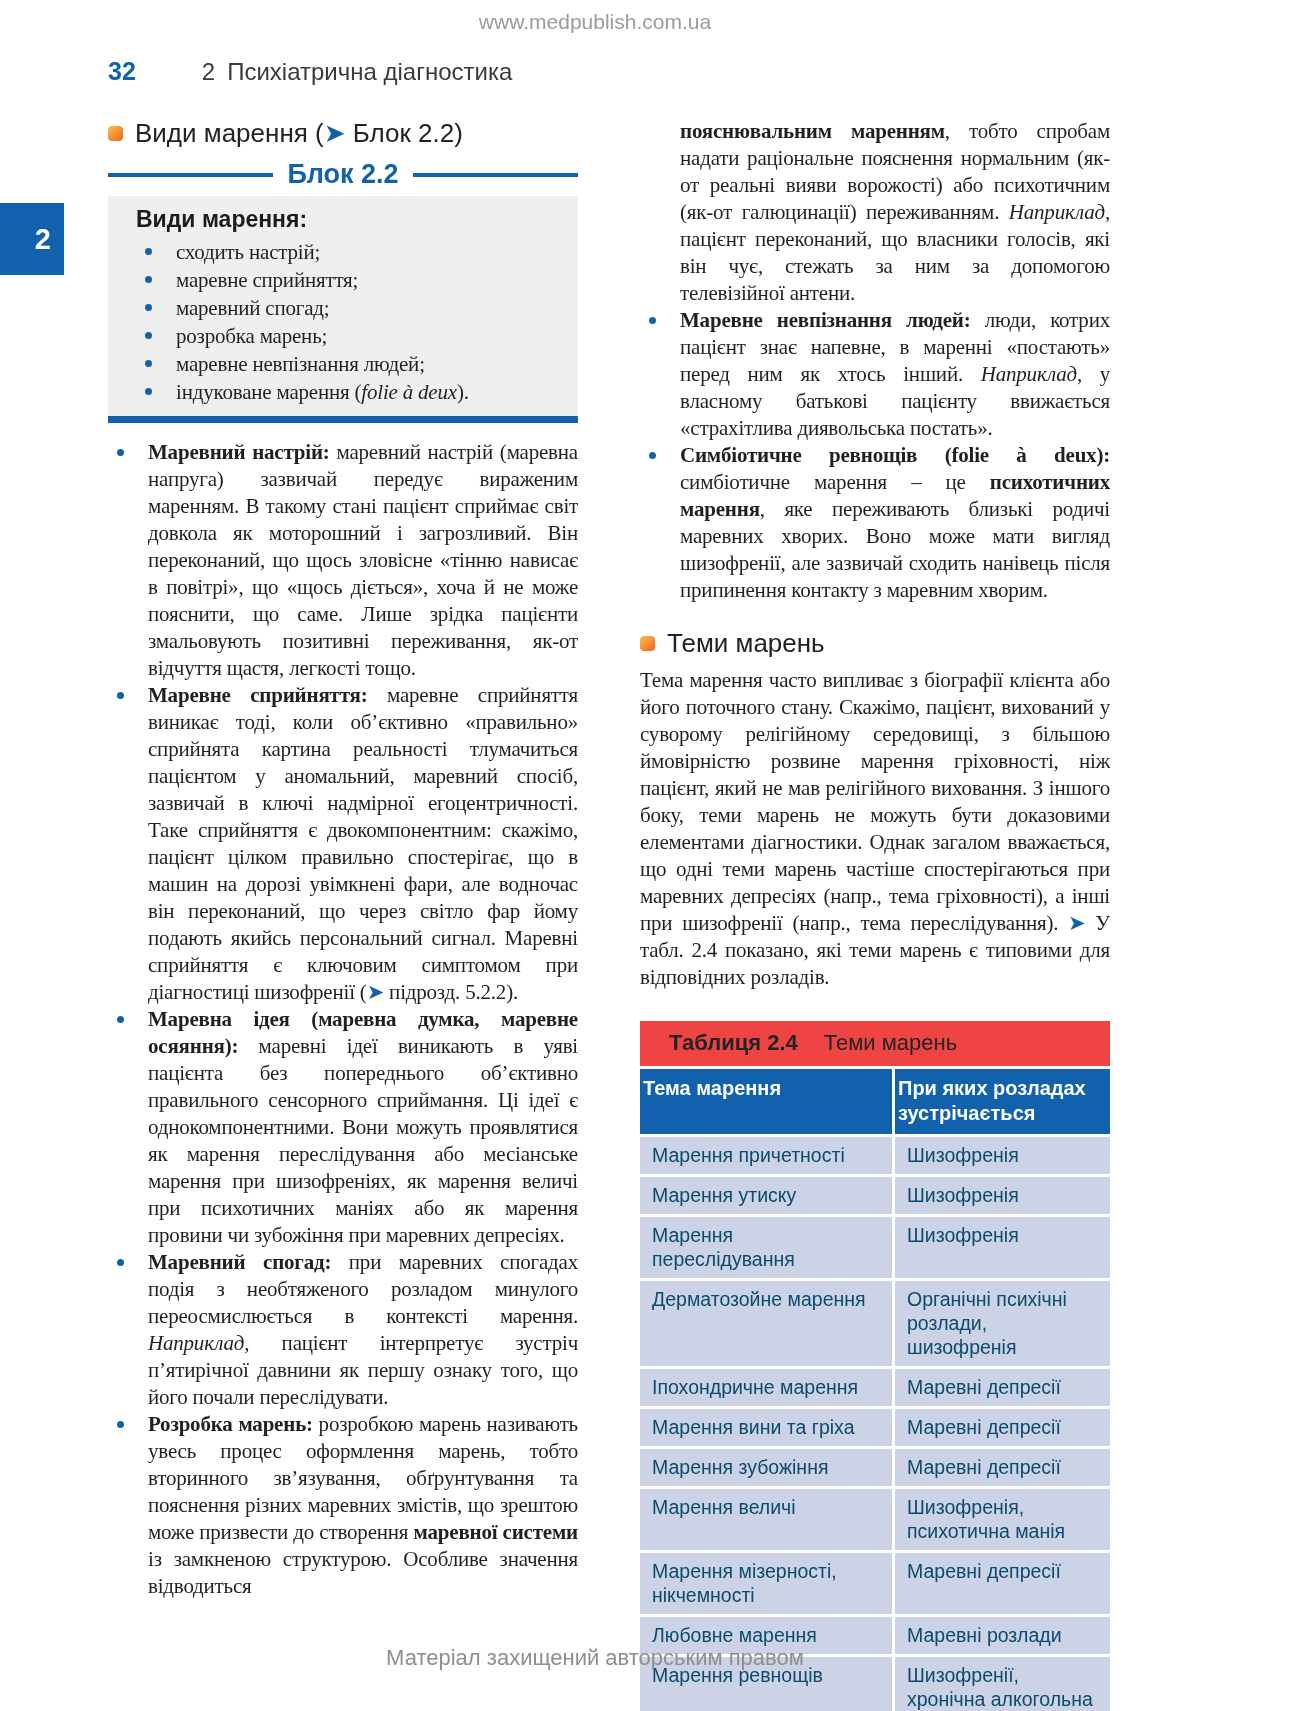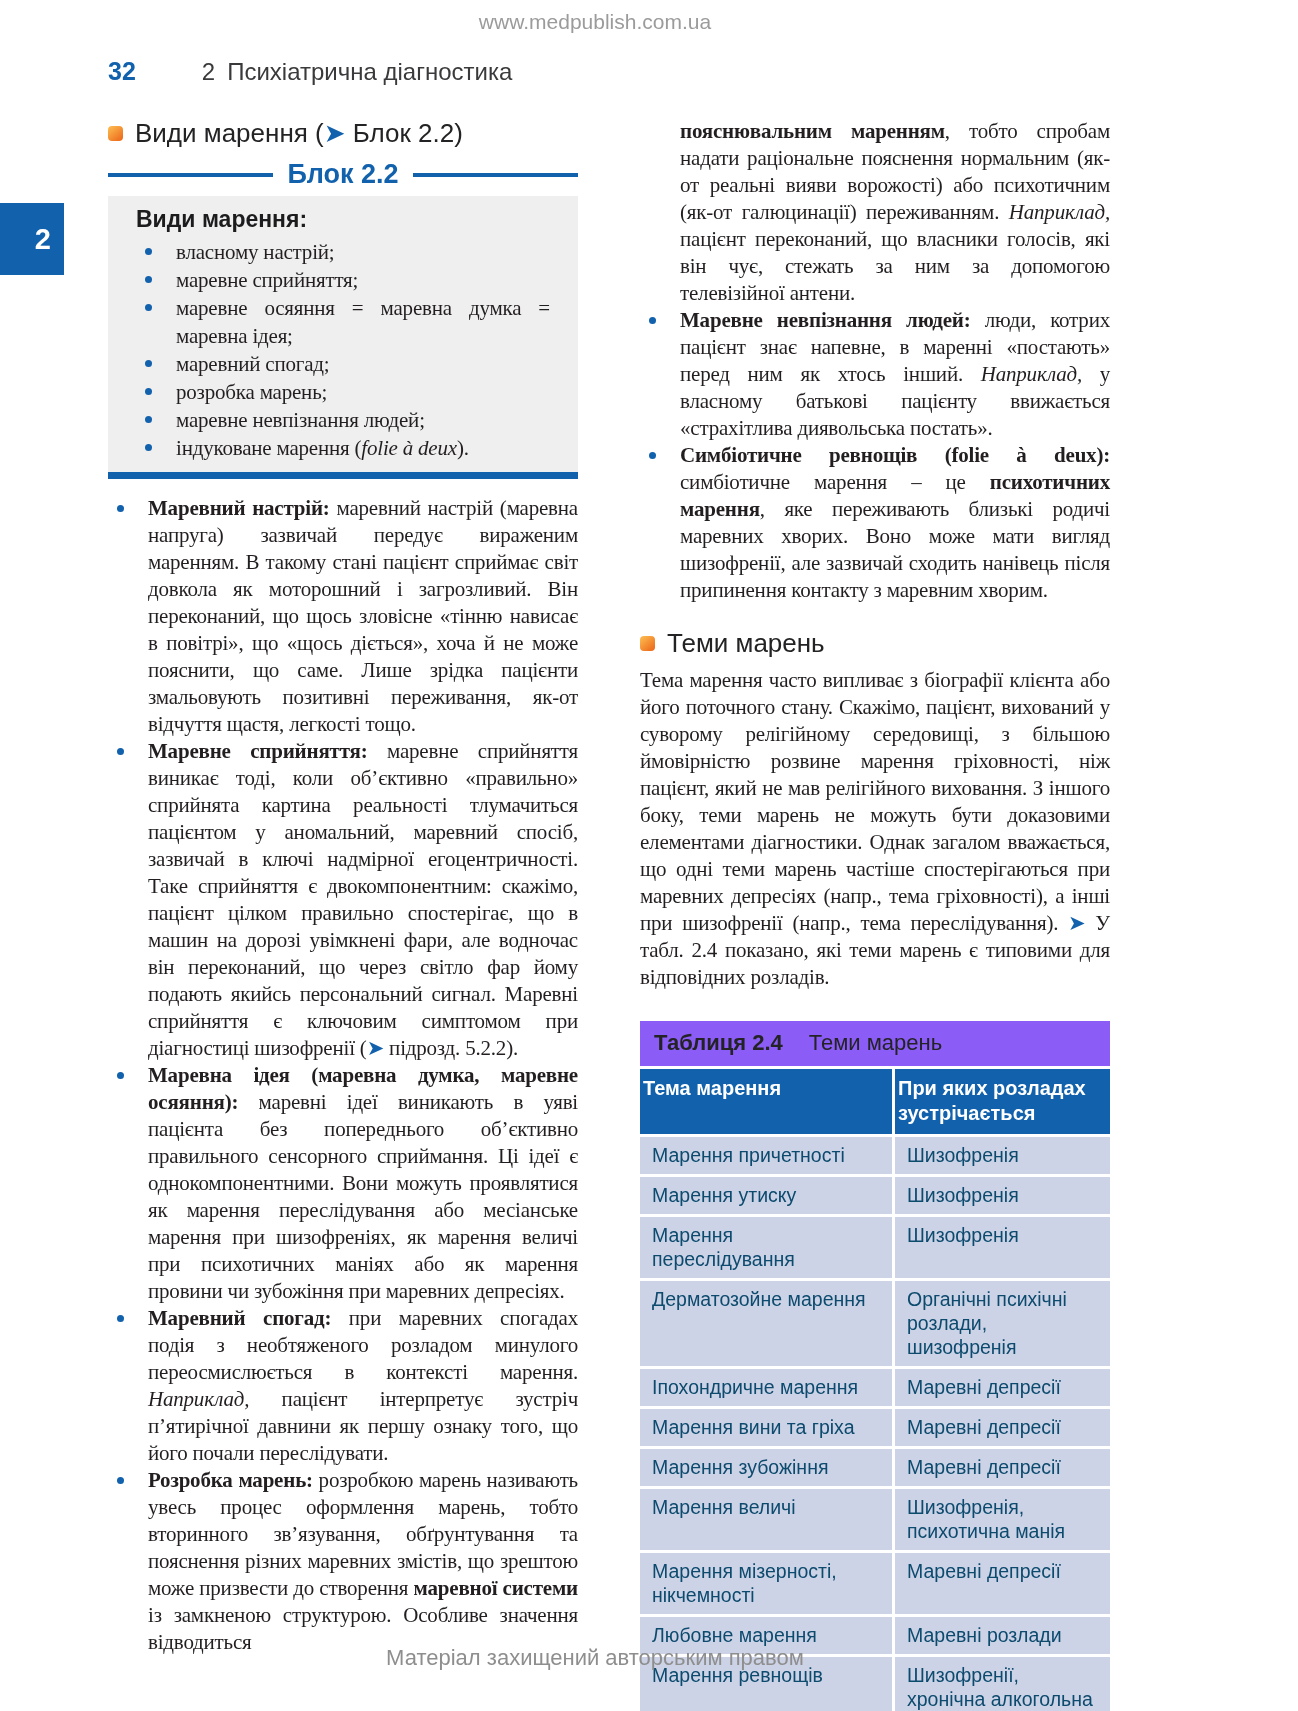--- a/index.html
+++ b/index.html
@@ -48,21 +48,21 @@
   .just{text-align:justify;}
   p{margin:0;}
   .cont{padding-left:40px;font-size:21px;line-height:27px;letter-spacing:-0.2px;}
   .para{font-size:21px;line-height:27px;letter-spacing:-0.2px;}
   .mainbullets{margin-top:16px;}
   .sec-head-2{margin-top:24px;margin-bottom:8px;}
   i{font-style:italic;}
   b{font-weight:bold;}
 
   .tbl{margin-top:30px;font-family:"Liberation Sans", sans-serif;}
-  .tbl-caption{background:#8b5cf6;padding:9px 14px 10px;font-size:22px;color:#232325;}
+  .tbl-caption{background:#ef4444;padding:9px 29px 10px;font-size:22px;color:#232325;}
   .tbl-caption .cap-label{font-weight:bold;margin-right:26px;}
   .tbl-head,.tbl-row{display:flex;margin-top:3px;}
   .cell{box-sizing:border-box;}
   .c1{width:252px;margin-right:3px;flex:0 0 auto;}
   .c2{flex:1;}
   .tbl-head .cell{background:#1161ac;color:#ffffff;font-weight:bold;font-size:20px;
     line-height:25px;padding:7px 3px 8px;}
   .tbl-row .cell{background:#cdd3e6;color:#0c4a6e;font-size:19.5px;line-height:24px;
     padding:6px 12px 7px;}
   .footer{
@@ -93,23 +93,22 @@
   </div>
 
   <div class="block-title-row">
     <span class="rule"></span>
     <span class="block-title-text">Блок 2.2</span>
     <span class="rule"></span>
   </div>
 
   <div class="block-box">
     <div class="block-heading">Види марення:</div>
-    <div class="li b-li"><span class="dot"></span><span>власному настрій;</span></div>
+    <div class="li b-li"><span class="dot"></span><span>сходить настрій;</span></div>
     <div class="li b-li"><span class="dot"></span><span>маревне сприйняття;</span></div>
-    <div class="li b-li just"><span class="dot"></span><span>маревне осяяння = маревна думка = маревна ідея;</span></div>
     <div class="li b-li"><span class="dot"></span><span>маревний спогад;</span></div>
     <div class="li b-li"><span class="dot"></span><span>розробка марень;</span></div>
     <div class="li b-li"><span class="dot"></span><span>маревне невпізнання людей;</span></div>
     <div class="li b-li"><span class="dot"></span><span><span>індуковане марення (</span><i>folie à deux</i><span>).</span></span></div>
   </div>
 
   <div class="mainbullets">
     <div class="li body-li">
       <span class="dot"></span>
       <p class="just"><b>Маревний настрій:</b><span> маревний настрій (маревна напруга) зазвичай передує вираженим маренням. В такому стані пацієнт сприймає світ довкола як моторошний і загрозливий. Він переконаний, що щось зловісне «тінню нависає в повітрі», що «щось діється», хоча й не може пояснити, що саме. Лише зрідка пацієнти змальовують позитивні переживання, як-от відчуття щастя, легкості тощо.</span></p>

